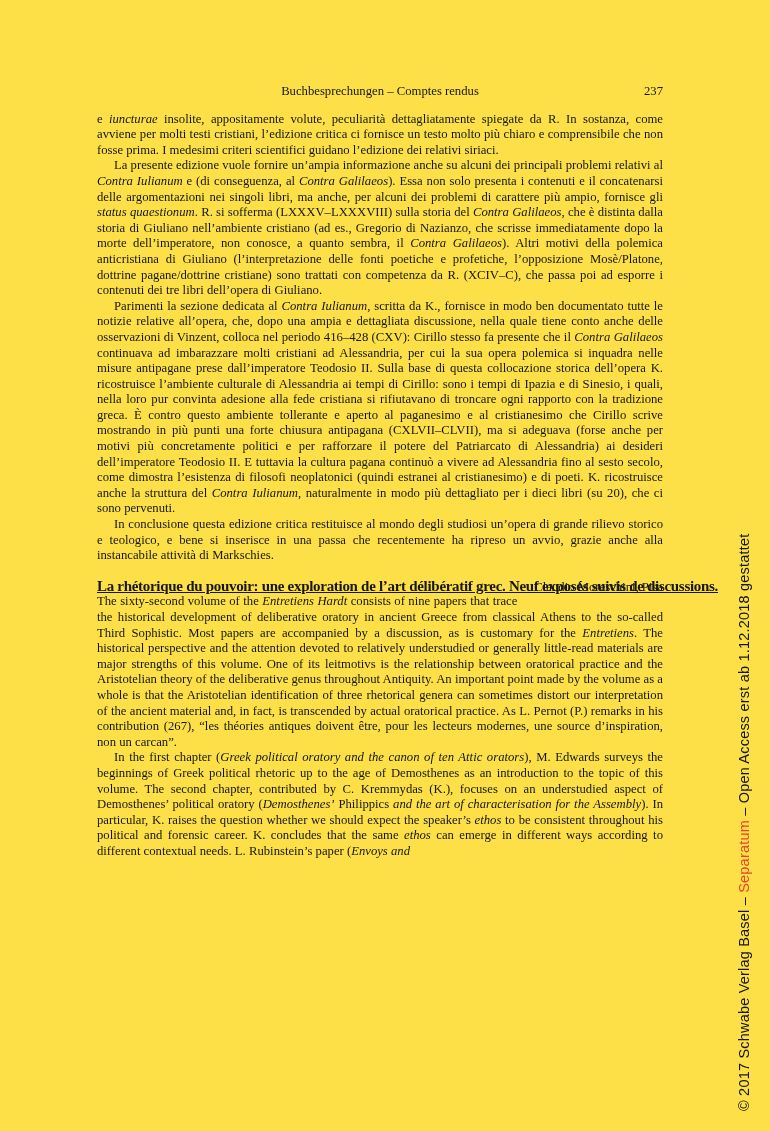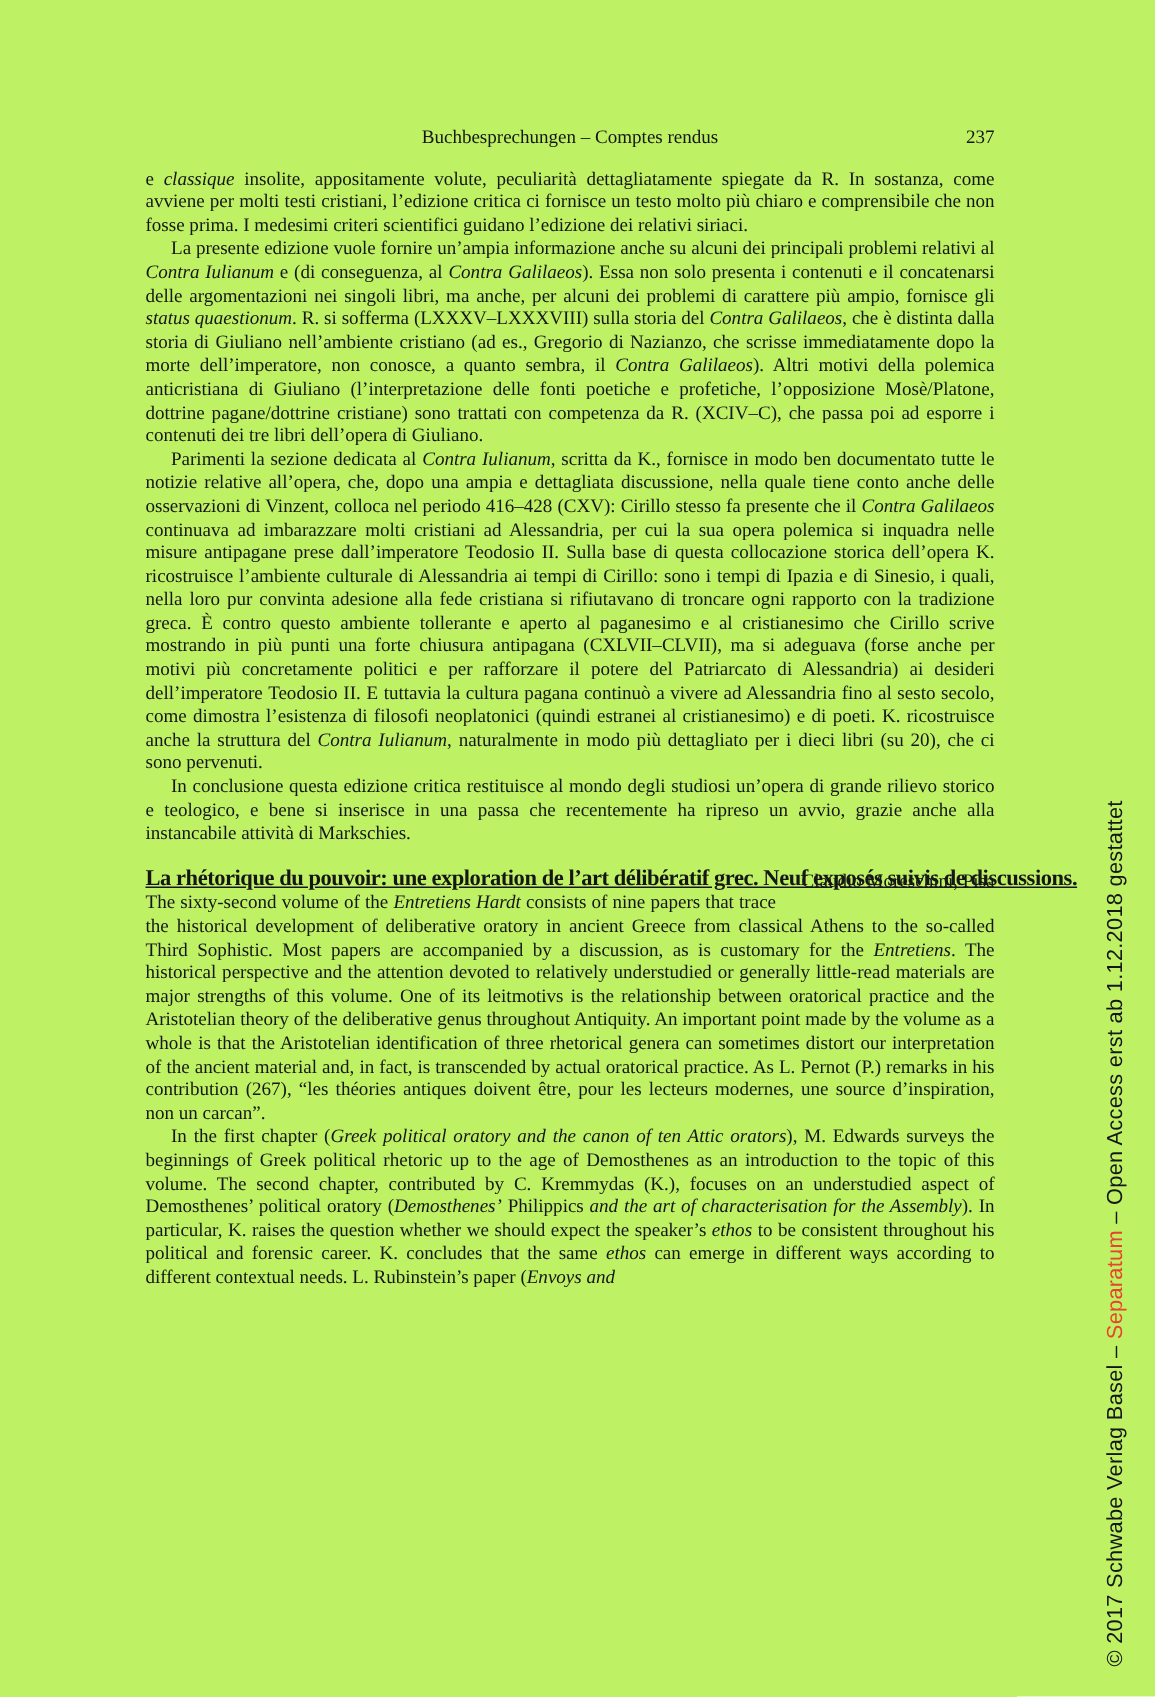--- a/index.html
+++ b/index.html
@@ -1,20 +1,20 @@
 <!DOCTYPE html>
 <html><head>
 <meta charset="utf-8">
 <style>
   html, body { margin: 0; padding: 0; background: #ffffff; }
   .page {
     position: relative;
     width: 770px;
     height: 1131px;
-    background: #bef264;
+    background: #fde047;
     overflow: hidden;
     font-family: "Liberation Serif", serif;
     color: #161616;
   }
   .content {
     position: absolute;
     left: 97px;
     top: 84px;
     width: 566px;
     font-size: 12.7px;
@@ -67,21 +67,21 @@
 
 <div class="page">
   <div class="content">
 
     <header class="running-header">
       <span>Buchbesprechungen – Comptes rendus</span>
       <span class="page-number">237</span>
     </header>
 
     <section lang="it">
-      <p class="para"><span>e </span><span class="run-i">classique</span><span> insolite, appositamente volute, peculiarità dettagliatamente spiegate da R. In sostanza, come avviene per molti testi cristiani, l’edizione critica ci fornisce un testo molto più chiaro e comprensibile che non fosse prima. I medesimi criteri scientifici guidano l’edizione dei relativi siriaci.</span></p>
+      <p class="para"><span>e </span><span class="run-i">iuncturae</span><span> insolite, appositamente volute, peculiarità dettagliatamente spiegate da R. In sostanza, come avviene per molti testi cristiani, l’edizione critica ci fornisce un testo molto più chiaro e comprensibile che non fosse prima. I medesimi criteri scientifici guidano l’edizione dei relativi siriaci.</span></p>
       <p class="para indent"><span>La presente edizione vuole fornire un’ampia informazione anche su alcuni dei principali problemi relativi al </span><span class="run-i">Contra Iulianum</span><span> e (di conseguenza, al </span><span class="run-i">Contra Galilaeos</span><span>). Essa non solo presenta i contenuti e il concatenarsi delle argomentazioni nei singoli libri, ma anche, per alcuni dei problemi di carattere più ampio, fornisce gli </span><span class="run-i">status quaestionum</span><span>. R. si sofferma (LXXXV–LXXXVIII) sulla storia del </span><span class="run-i">Contra Galilaeos</span><span>, che è distinta dalla storia di Giuliano nell’ambiente cristiano (ad es., Gregorio di Nazianzo, che scrisse immediatamente dopo la morte dell’imperatore, non conosce, a quanto sembra, il </span><span class="run-i">Contra Galilaeos</span><span>). Altri motivi della polemica anticristiana di Giuliano (l’interpretazione delle fonti poetiche e profetiche, l’opposizione Mosè/Platone, dottrine pagane/dottrine cristiane) sono trattati con competenza da R. (XCIV–C), che passa poi ad esporre i contenuti dei tre libri dell’opera di Giuliano.</span></p>
       <p class="para indent"><span>Parimenti la sezione dedicata al </span><span class="run-i">Contra Iulianum</span><span>, scritta da K., fornisce in modo ben documentato tutte le notizie relative all’opera, che, dopo una ampia e dettagliata discussione, nella quale tiene conto anche delle osservazioni di Vinzent, colloca nel periodo 416–428 (CXV): Cirillo stesso fa presente che il </span><span class="run-i">Contra Galilaeos</span><span> continuava ad imbarazzare molti cristiani ad Alessandria, per cui la sua opera polemica si inquadra nelle misure antipagane prese dall’imperatore Teodosio II. Sulla base di questa collocazione storica dell’opera K. ricostruisce l’ambiente culturale di Alessandria ai tempi di Cirillo: sono i tempi di Ipazia e di Sinesio, i quali, nella loro pur convinta adesione alla fede cristiana si rifiutavano di troncare ogni rapporto con la tradizione greca. È contro questo ambiente tollerante e aperto al paganesimo e al cristianesimo che Cirillo scrive mostrando in più punti una forte chiusura antipagana (CXLVII–CLVII), ma si adeguava (forse anche per motivi più concretamente politici e per rafforzare il potere del Patriarcato di Alessandria) ai desideri dell’imperatore Teodosio II. E tuttavia la cultura pagana continuò a vivere ad Alessandria fino al sesto secolo, come dimostra l’esistenza di filosofi neoplatonici (quindi estranei al cristianesimo) e di poeti. K. ricostruisce anche la struttura del </span><span class="run-i">Contra Iulianum</span><span>, naturalmente in modo più dettagliato per i dieci libri (su 20), che ci sono pervenuti.</span></p>
       <p class="para indent"><span><span>In conclusione questa edizione critica restituisce al mondo degli studiosi un’opera di grande rilievo storico e teologico, e bene si inserisce in una passa che recentemente ha ripreso un avvio, grazie anche alla instancabile attività di Markschies.</span></span><span class="signature">Claudio Moreschini, Pisa</span></p>
     </section>
 
     <section>
       <p class="para review-title" lang="fr">La rhétorique du pouvoir: une exploration de l’art délibératif grec. Neuf exposés suivis de discussions.</p>
       <p class="para" lang="en"><span>The sixty-second volume of the </span><span class="run-i">Entretiens Hardt</span><span> consists of nine papers that trace the historical development of deliberative oratory in ancient Greece from classical Athens to the so-called Third Sophistic. Most papers are accompanied by a discussion, as is customary for the </span><span class="run-i">Entretiens</span><span>. The historical perspective and the attention devoted to relatively understudied or generally little-read materials are major strengths of this volume. One of its leitmotivs is the relationship between oratorical practice and the Aristotelian theory of the deliberative genus throughout Antiquity. An important point made by the volume as a whole is that the Aristotelian identification of three rhetorical genera can sometimes distort our interpretation of the ancient material and, in fact, is transcended by actual oratorical practice. As L. Pernot (P.) remarks in his contribution (267), “les théories antiques doivent être, pour les lecteurs modernes, une source d’inspiration, non un carcan”.</span></p>
       <p class="para indent" lang="en"><span>In the first chapter (</span><span class="run-i">Greek political oratory and the canon of ten Attic orators</span><span>), M. Edwards surveys the beginnings of Greek political rhetoric up to the age of Demosthenes as an introduction to the topic of this volume. The second chapter, contributed by C. Kremmydas (K.), focuses on an understudied aspect of Demosthenes’ political oratory (</span><span class="run-i">Demosthenes’</span><span> Philippics </span><span class="run-i">and the art of characterisation for the Assembly</span><span>). In particular, K. raises the question whether we should expect the speaker’s </span><span class="run-i">ethos</span><span> to be consistent throughout his political and forensic career. K. concludes that the same </span><span class="run-i">ethos</span><span> can emerge in different ways according to different contextual needs. L. Rubinstein’s paper (</span><span class="run-i">Envoys and</span></p>
     </section>

